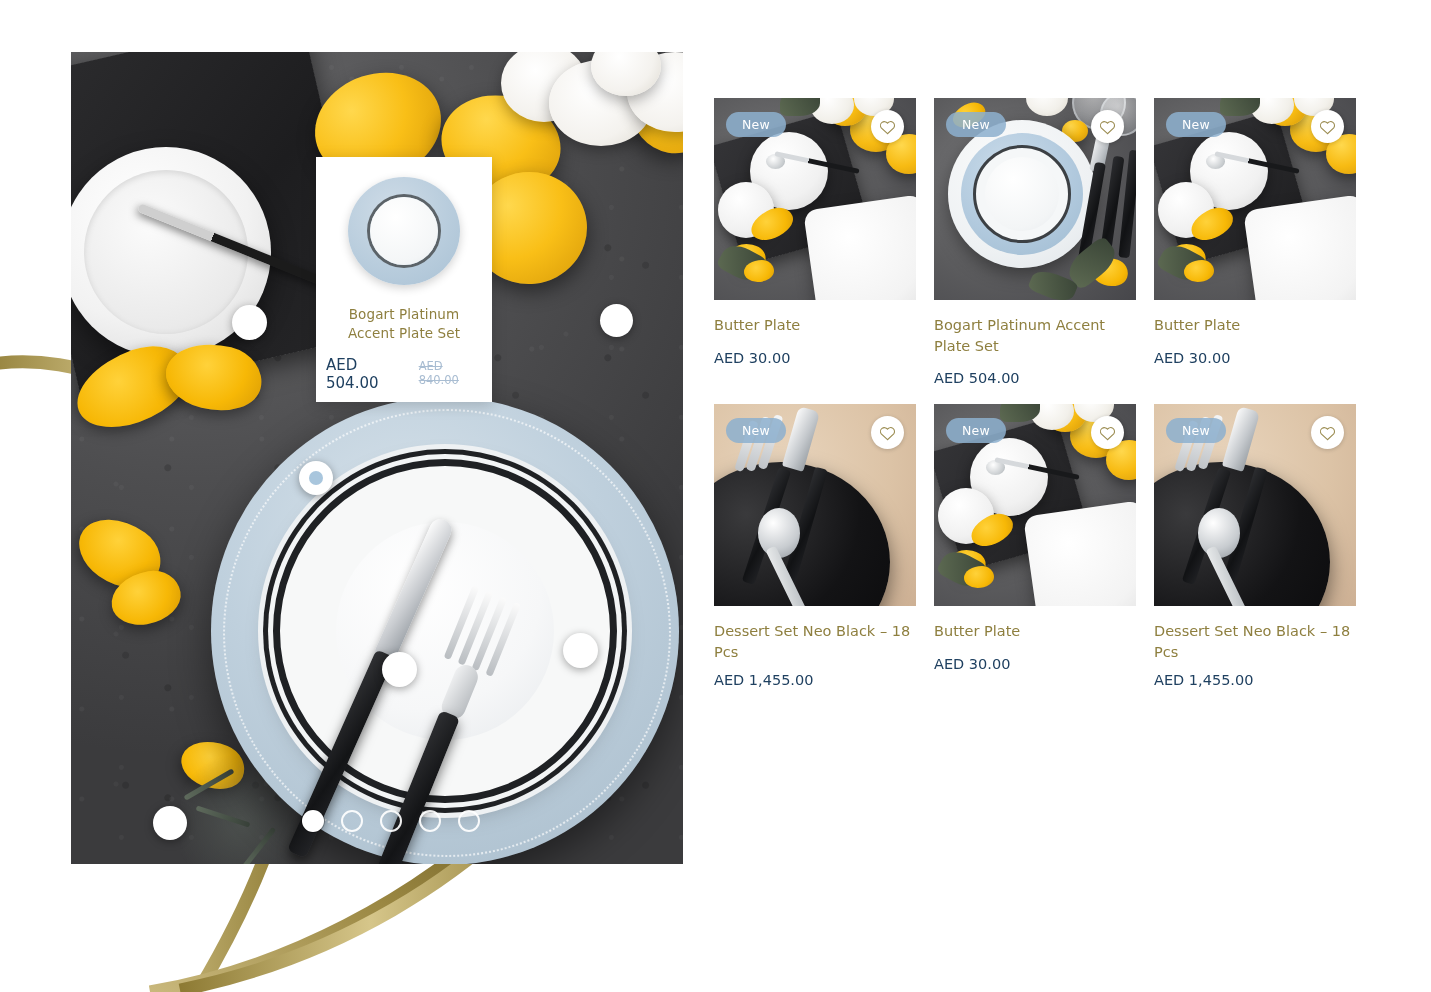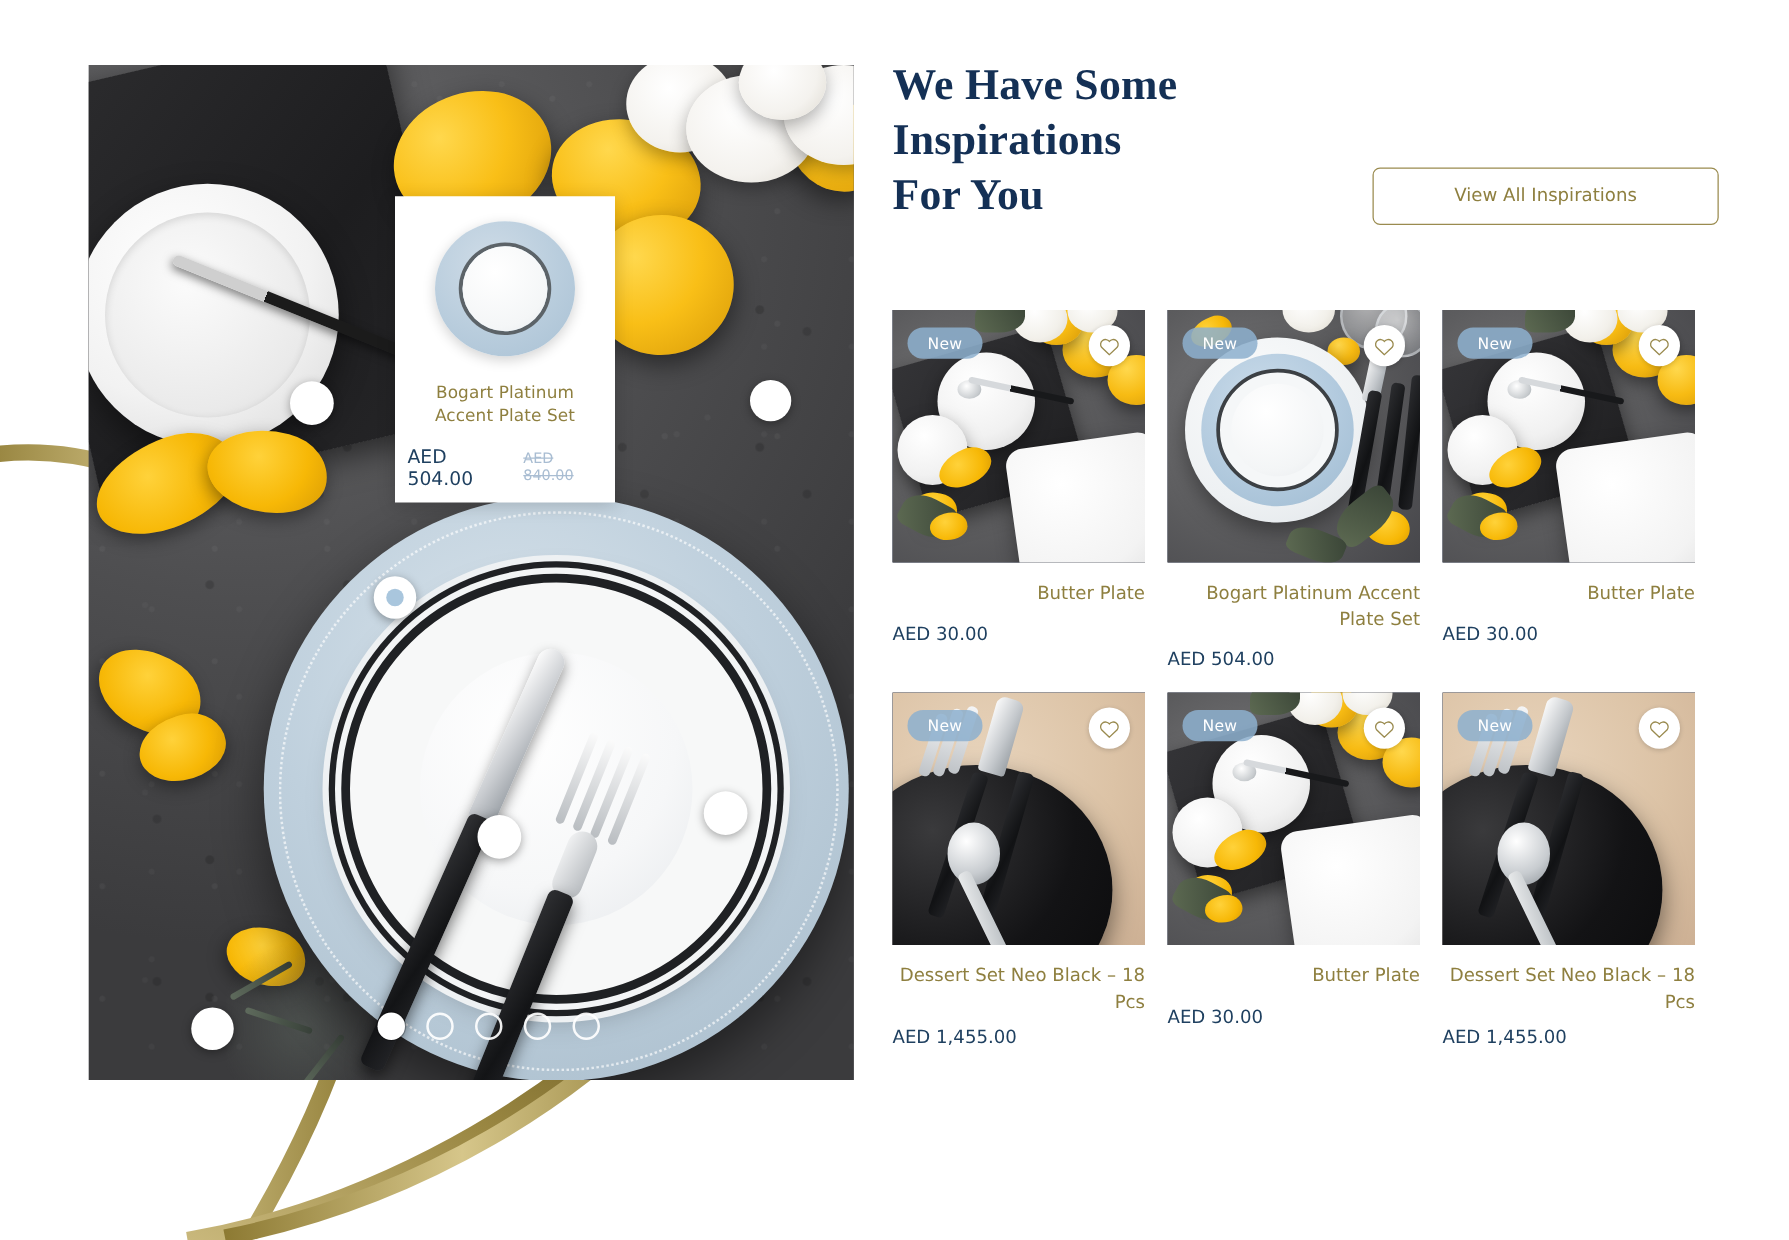--- a/index.html
+++ b/index.html
@@ -205,38 +205,37 @@
     position:absolute; right:-1px; top:88px;
     width:277px; height:46px; border:1px solid #9a8b4f; border-radius:6px;
     background:transparent; color:#8e7f3f; font-size:14.5px;
     font-family:"DejaVu Sans", sans-serif; cursor:pointer;
     display:flex; align-items:center; justify-content:center;
   }
 
   .grid{ margin-top:52px; display:grid; grid-template-columns:repeat(3,202px); gap:18px 18px; }
   .card{ width:202px; cursor:pointer; }
   .card-img{
-    position:relative; width:202px; height:202px; overflow:hidden; background:#0f172a;
+    position:relative; width:202px; height:202px; overflow:hidden; background:#8b5cf6;
   }
   .badge{
     position:absolute; left:12px; top:14px; z-index:4;
     background:rgba(141,176,206,.86); color:#ffffff;
     font-size:12.5px; font-family:"DejaVu Sans", sans-serif;
     padding:5px 16px; border-radius:14px; letter-spacing:.2px;
   }
   .wish{
     position:absolute; right:12px; top:12px; z-index:4;
     width:33px; height:33px; border-radius:50%; background:#ffffff;
     display:flex; align-items:center; justify-content:center; cursor:pointer;
     box-shadow:0 1px 4px rgba(0,0,0,.18);
   }
   .card-title{
     margin-top:15px; font-size:14.5px; line-height:1.42; color:#8e7f3f;
     font-family:"DejaVu Sans", sans-serif;
-    text-align:right;
   }
   .card-price{
     margin-top:14px; font-size:14.5px; color:#1f4060;
     font-family:"DejaVu Sans", sans-serif;
   }
   .card.tight .card-price{ margin-top:10px; }
 
   
   .sc{ position:absolute; inset:0; }
   .sc-grey{ background:
@@ -376,28 +375,20 @@
     <div class="dots">
       <span class="dot active"></span>
       <span class="dot"></span>
       <span class="dot"></span>
       <span class="dot"></span>
       <span class="dot"></span>
     </div>
   </div>
 
   <div class="right">
-    <div class="rp-head">
-      <h1 class="heading">
-        <span>We Have Some</span><br>
-        <span>Inspirations</span><br>
-        <span>For You</span>
-      </h1>
-      <button class="view-all">View All Inspirations</button>
-    </div>
 
     <div class="grid">
 
       <div class="card">
         <div class="card-img">
           <div class="sc sc-grey">
             <div class="t-slate" style="left:10px;top:28px;width:132px;height:124px;transform:rotate(-16deg);"></div>
             <div class="t-bowl" style="left:36px;top:34px;width:78px;height:78px;"></div>
             <div class="t-bowl" style="left:4px;top:84px;width:56px;height:56px;"></div>
             <div class="t-spoonhead" style="left:52px;top:56px;"></div>

